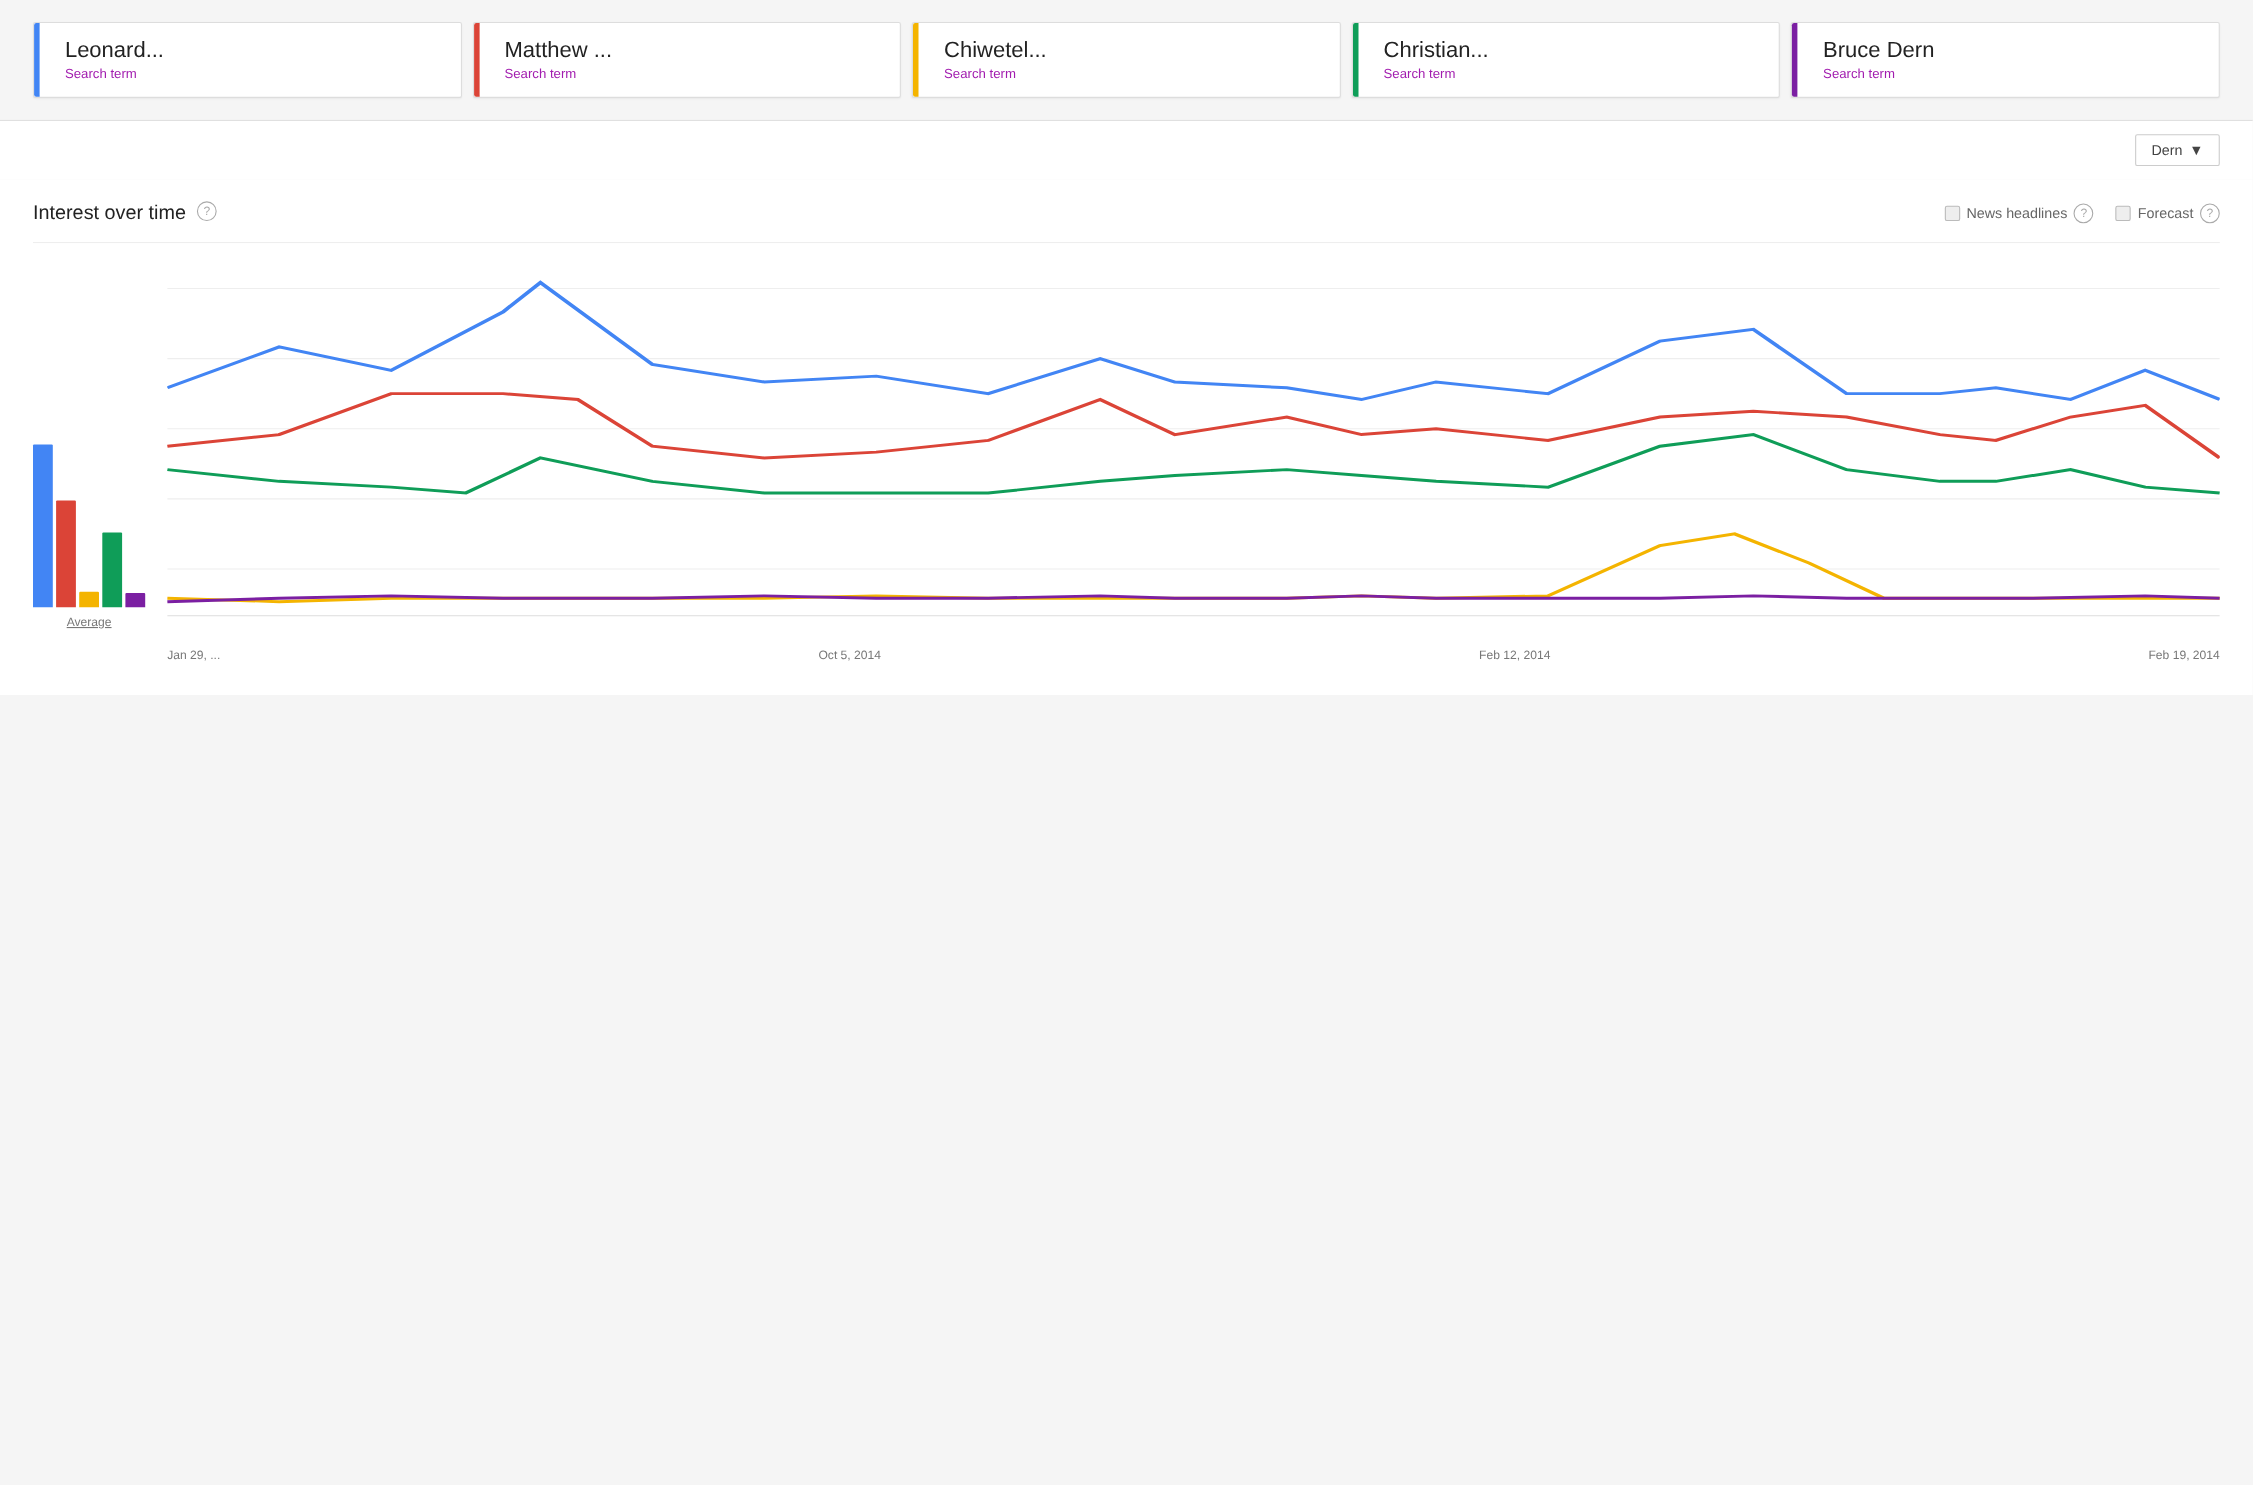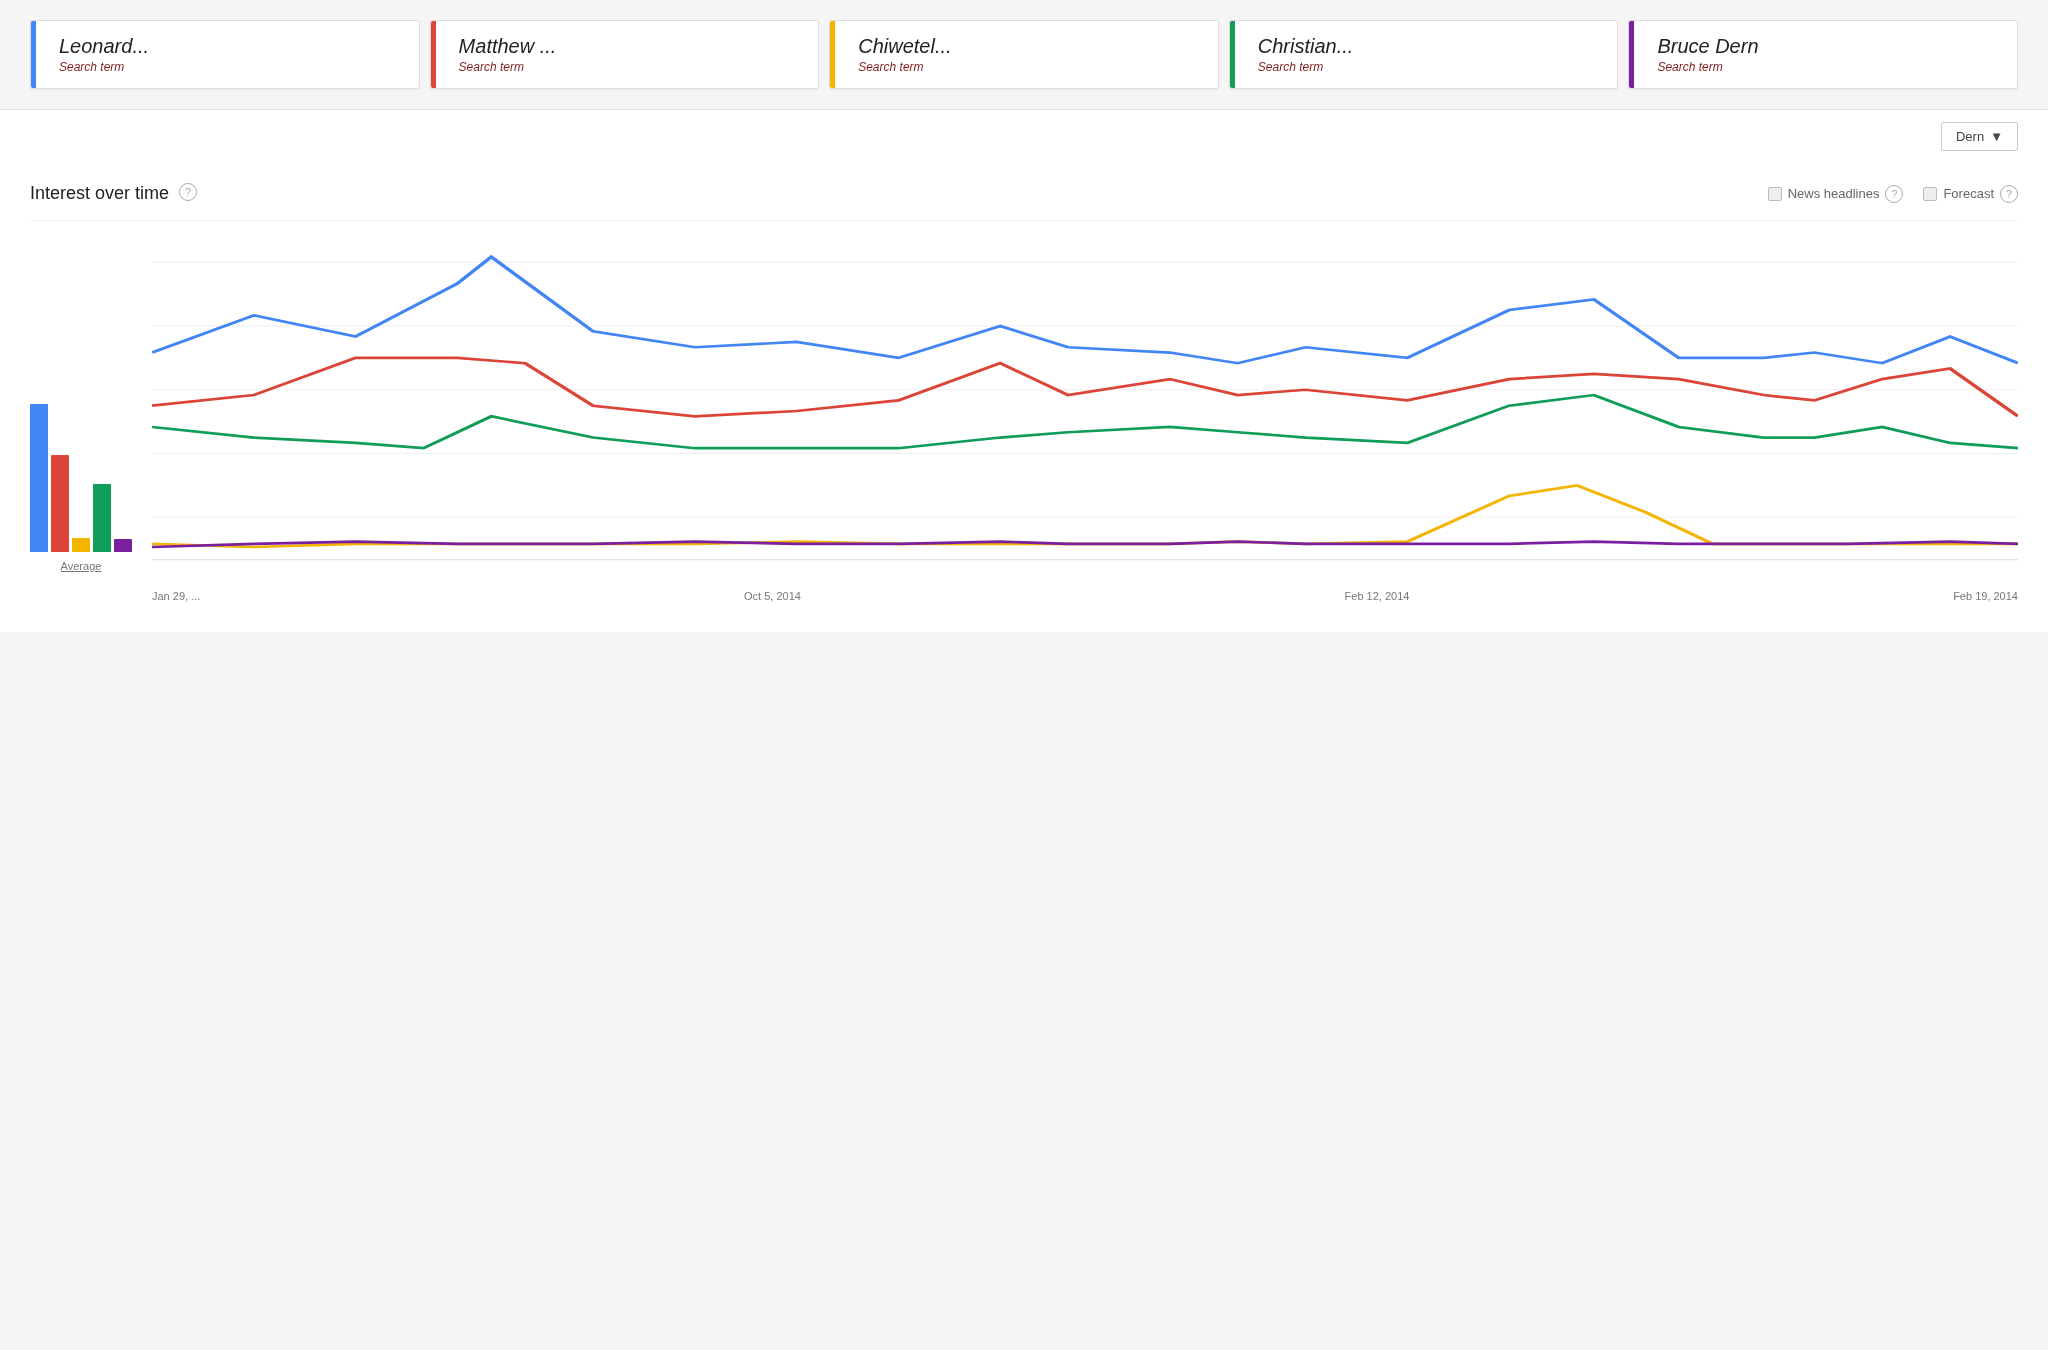--- a/index.html
+++ b/index.html
@@ -37,33 +37,32 @@
       position: absolute;
       left: 0;
       top: 0;
       bottom: 0;
       width: 5px;
       border-radius: 2px 0 0 2px;
     }
 
     .search-term-card .term-content {
       margin-left: 8px;
-      font-style: italic;
     }
 
     .search-term-card .term-name {
       font-size: 20px;
       font-weight: normal;
       color: #222;
       white-space: nowrap;
     }
 
     .search-term-card .term-type {
       font-size: 12px;
-      color: #7f1d1d;
+      color: #a21caf;
       margin-top: 2px;
     }
 
     
     .share-row {
       display: flex;
       justify-content: flex-end;
       padding: 12px 30px;
       background: #fff;
     }

